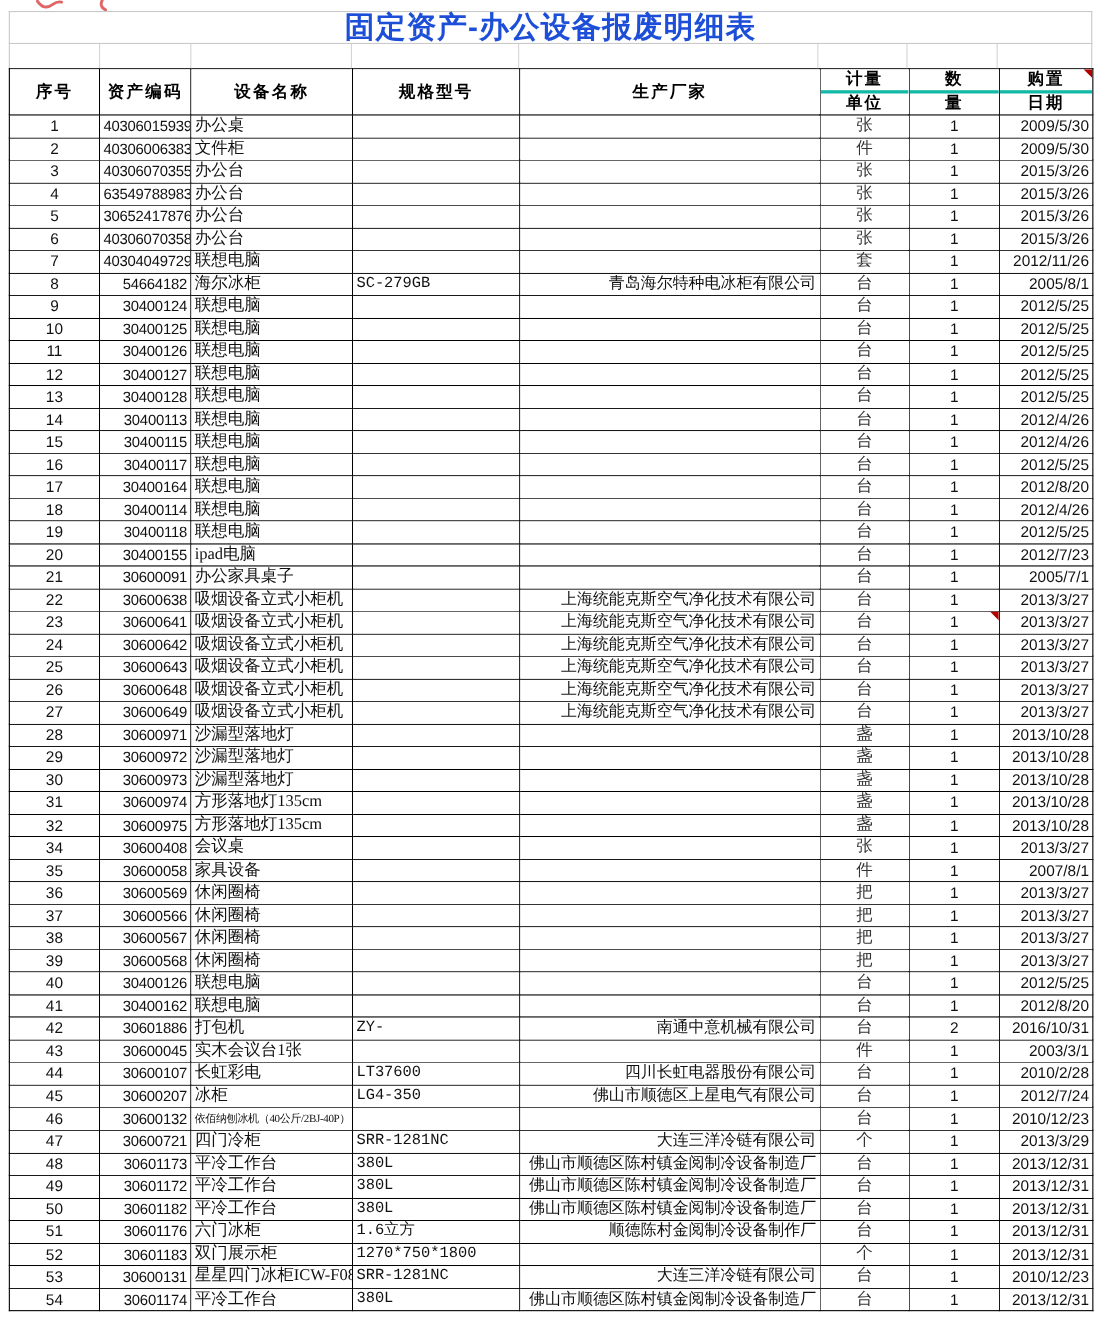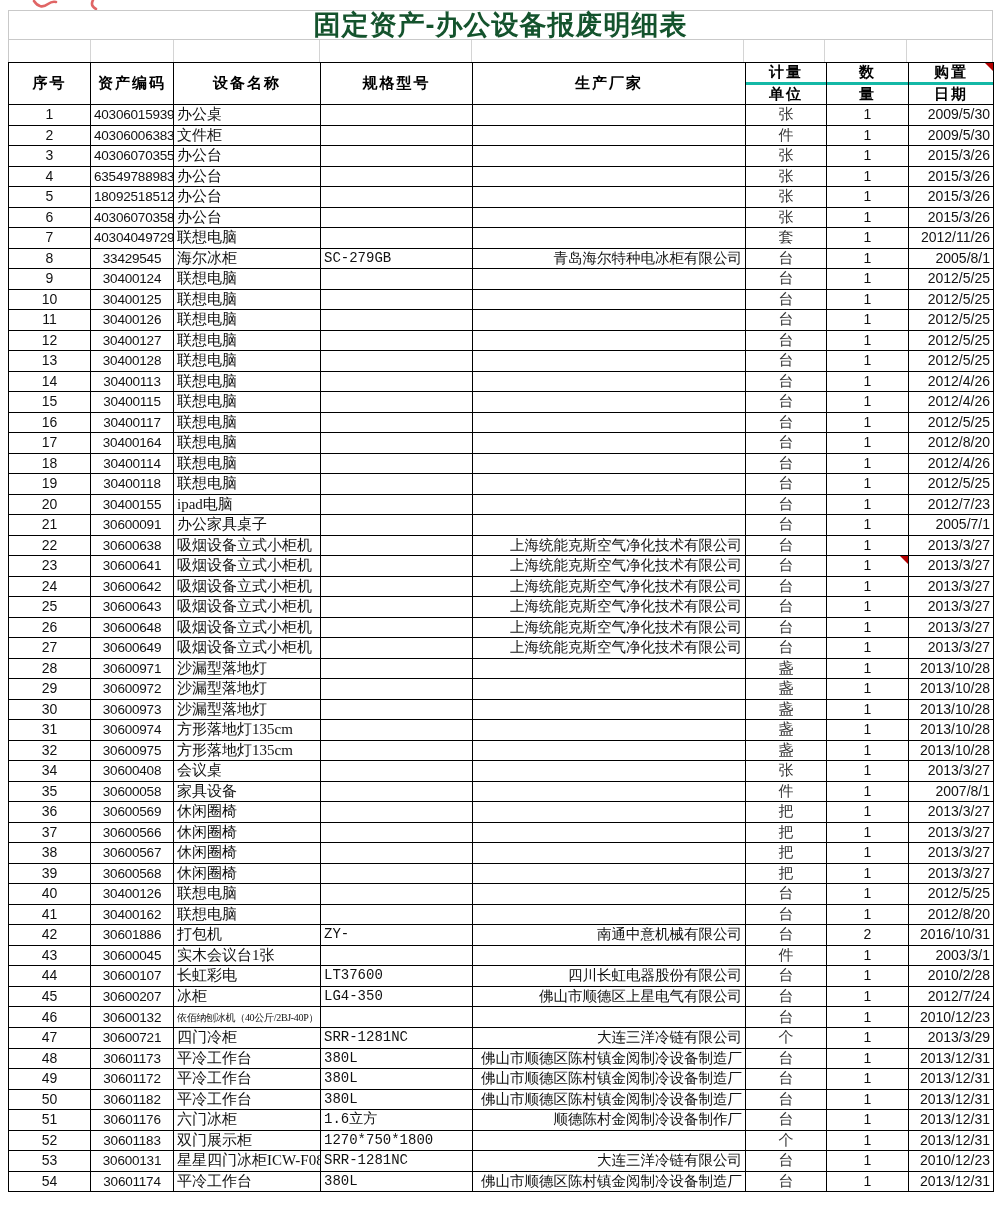--- a/index.html
+++ b/index.html
@@ -12,21 +12,21 @@
   }
   .ink-marks { position:absolute; left:0; top:0; }
 
   .sheet { position:absolute; left:8px; top:10px; width:985px; }
 
   .title-row {
     height:29px; border:1px solid #c9c9c9; border-bottom:none;
     display:flex; align-items:center; justify-content:center;
     font-size:27px; font-weight:bold; letter-spacing:1px;
     font-family:"Liberation Sans","DejaVu Sans",sans-serif;
-    color:#14532d; line-height:29px;
+    color:#1d4ed8; line-height:29px;
   }
   .gap-row {
     height:23px; display:flex;
     border-left:1px solid #c9c9c9; border-right:1px solid #c9c9c9;
     border-top:1px solid #c9c9c9;
   }
   .gap-row .gcell { border-right:1px solid #d4d4d4; height:100%; }
   .gap-row .gcell:last-child { border-right:none; }
 
   table.asset-table { width:985px; border-collapse:collapse; table-layout:fixed; }
@@ -41,21 +41,21 @@
     height:41px; font-weight:bold; font-size:15px; color:#000;
     font-family:"Liberation Serif","DejaVu Serif",serif;
     letter-spacing:2px; text-align:center; background:#fff;
   }
   th .hl { display:block; width:100%; line-height:19px; }
   th .hl2 { border-top:3px solid #14b8a6; }
 
   tbody tr { height:20.5px; }
   tbody td { padding:0 3px; line-height:19px; background:#fff; }
   td.colc0 { text-align:center; font-size:14px; }
-  td.colc1 { text-align:center; font-size:13.5px; letter-spacing:-0.2px; }
+  td.colc1 { text-align:right; font-size:13.5px; letter-spacing:-0.2px; }
   td.colc2 { text-align:left; font-size:15px; font-family:"Liberation Serif","DejaVu Serif",serif; }
   td.colc3 { text-align:left; font-size:14px; font-family:"Liberation Mono","DejaVu Sans Mono",monospace; }
   td.colc4 { text-align:right; font-size:14.5px; font-family:"Liberation Serif","DejaVu Serif",serif; }
   td.colc5 { text-align:center; font-size:15px; font-family:"Liberation Serif","DejaVu Serif",serif; color:#333; }
   td.colc6 { text-align:center; font-size:14px; }
   td.colc7 { text-align:right; font-size:14px; }
   .small-text { font-size:10px; letter-spacing:-0.3px; }
 
   .comment-marker {
     position:absolute; top:0; right:0; width:0; height:0; display:block;
@@ -158,21 +158,21 @@
             <td class="colc1"><span>63549788983</span></td>
             <td class="colc2"><span>办公台</span></td>
             <td class="colc3"><span></span></td>
             <td class="colc4"><span></span></td>
             <td class="colc5"><span>张</span></td>
             <td class="colc6"><span>1</span></td>
             <td class="colc7"><span>2015/3/26</span></td>
           </tr>
           <tr>
             <td class="colc0"><span>5</span></td>
-            <td class="colc1"><span>18092518512</span></td>
+            <td class="colc1"><span>30652417876</span></td>
             <td class="colc2"><span>办公台</span></td>
             <td class="colc3"><span></span></td>
             <td class="colc4"><span></span></td>
             <td class="colc5"><span>张</span></td>
             <td class="colc6"><span>1</span></td>
             <td class="colc7"><span>2015/3/26</span></td>
           </tr>
           <tr>
             <td class="colc0"><span>6</span></td>
             <td class="colc1"><span>40306070358</span></td>
@@ -188,21 +188,21 @@
             <td class="colc1"><span>40304049729</span></td>
             <td class="colc2"><span>联想电脑</span></td>
             <td class="colc3"><span></span></td>
             <td class="colc4"><span></span></td>
             <td class="colc5"><span>套</span></td>
             <td class="colc6"><span>1</span></td>
             <td class="colc7"><span>2012/11/26</span></td>
           </tr>
           <tr>
             <td class="colc0"><span>8</span></td>
-            <td class="colc1"><span>33429545</span></td>
+            <td class="colc1"><span>54664182</span></td>
             <td class="colc2"><span>海尔冰柜</span></td>
             <td class="colc3"><span>SC-279GB</span></td>
             <td class="colc4"><span>青岛海尔特种电冰柜有限公司</span></td>
             <td class="colc5"><span>台</span></td>
             <td class="colc6"><span>1</span></td>
             <td class="colc7"><span>2005/8/1</span></td>
           </tr>
           <tr>
             <td class="colc0"><span>9</span></td>
             <td class="colc1"><span>30400124</span></td>

